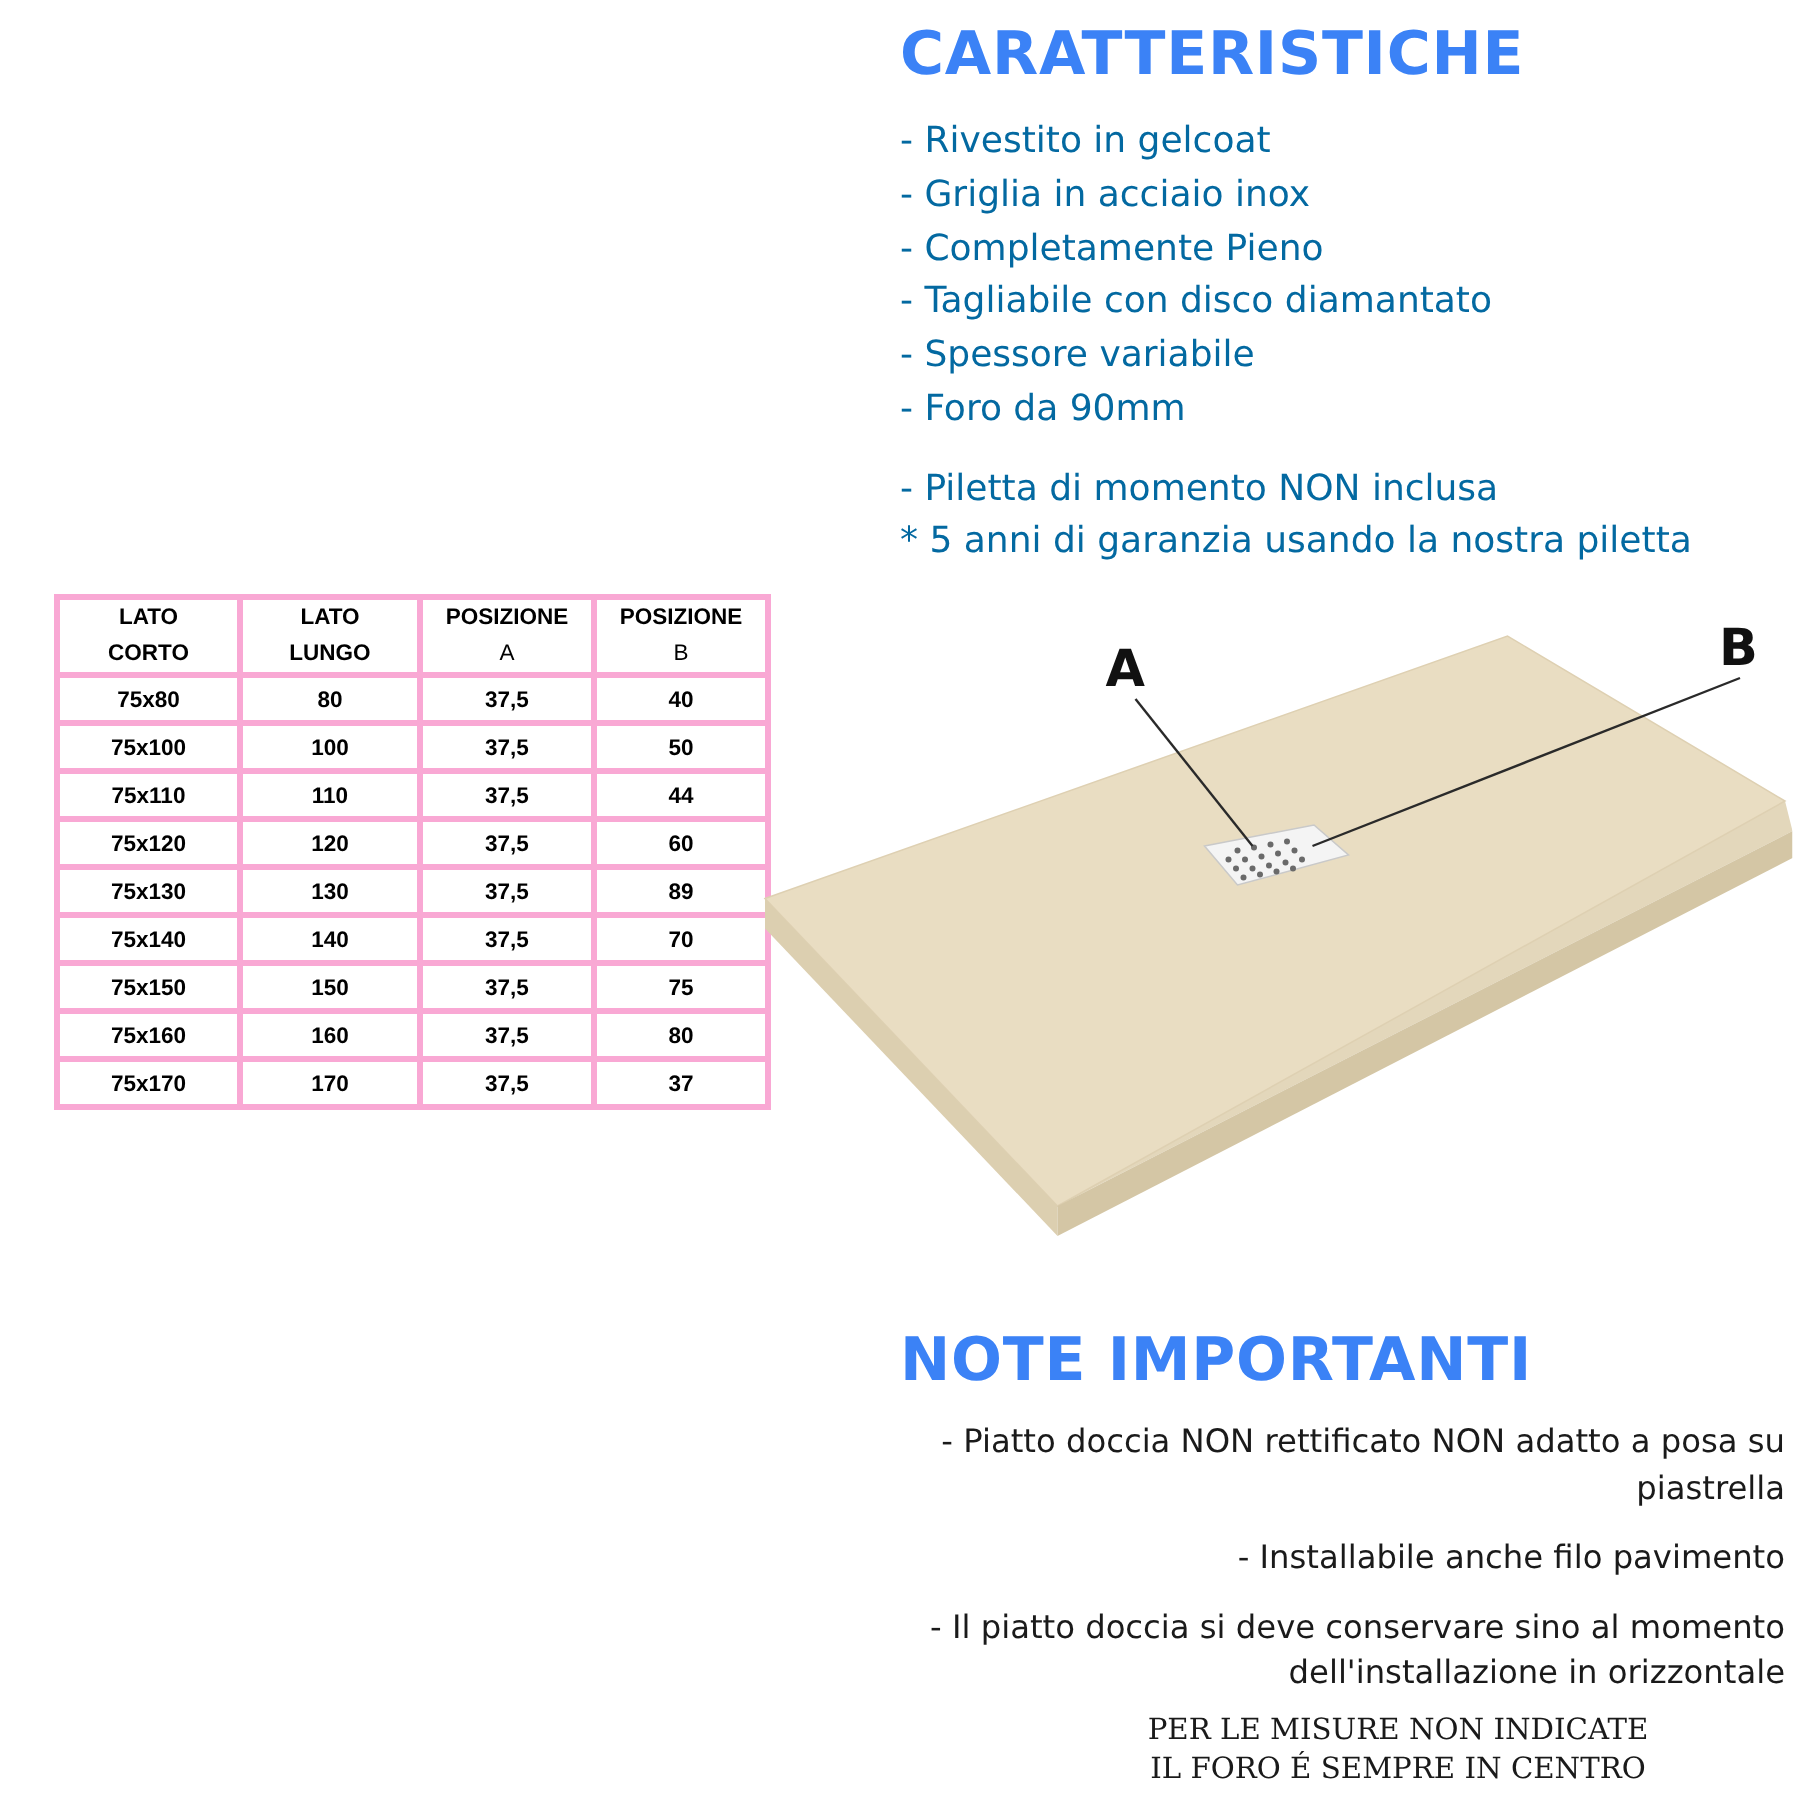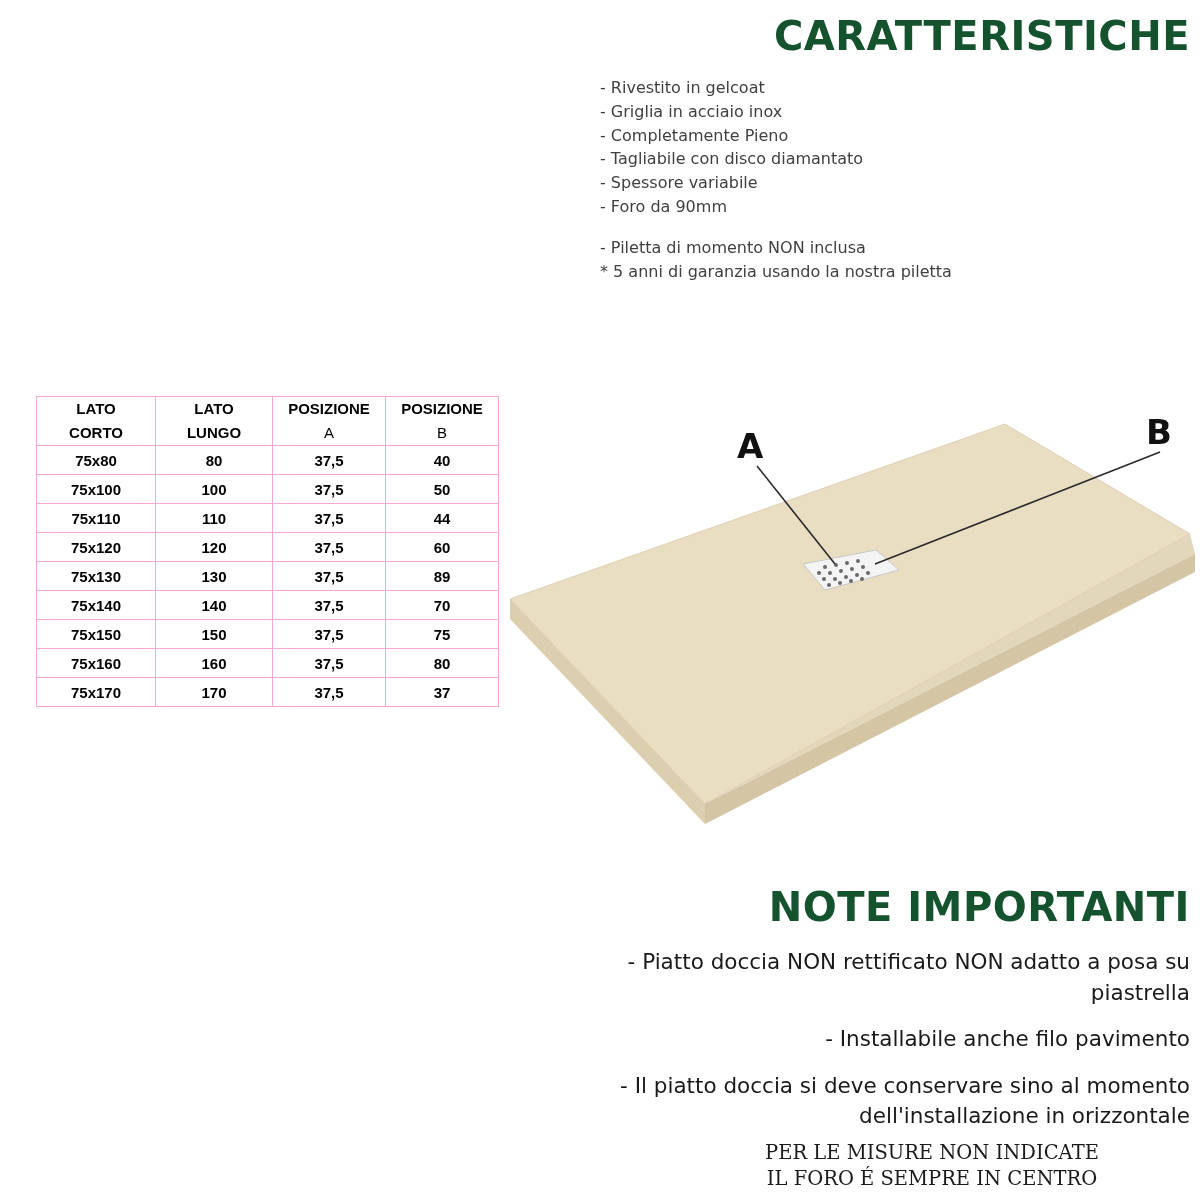--- a/index.html
+++ b/index.html
@@ -21,45 +21,44 @@
     position: absolute;
     left: 600px;
     top: 14px;
     width: 590px;
   }
   .big-heading {
     font-family: "DejaVu Sans", sans-serif;
     font-size: 40px;
     font-weight: 700;
     letter-spacing: 0.5px;
-    color: #14532d;
+    color: #3b82f6;
     margin: 0 0 18px 0;
     line-height: 1.1;
-    text-align: right;
   }
   .feature-line {
-    font-size: 16px;
+    font-size: 24px;
     line-height: 1.49;
-    color: #404040;
+    color: #0369a1;
     white-space: nowrap;
   }
   .feature-line.gap-before {
     margin-top: 17px;
   }
 
   
   #size-table {
     position: absolute;
     left: 36px;
     top: 396px;
     border-collapse: collapse;
     font-family: "Liberation Sans", sans-serif;
   }
   #size-table td, #size-table th {
-    border: 1px solid #f9a8d4;
+    border: 4px solid #f9a8d4;
     text-align: center;
     vertical-align: middle;
     font-size: 15px;
     color: #000000;
     padding: 0;
   }
   #size-table thead th {
     font-weight: 700;
     height: 24px;
     line-height: 24px;

